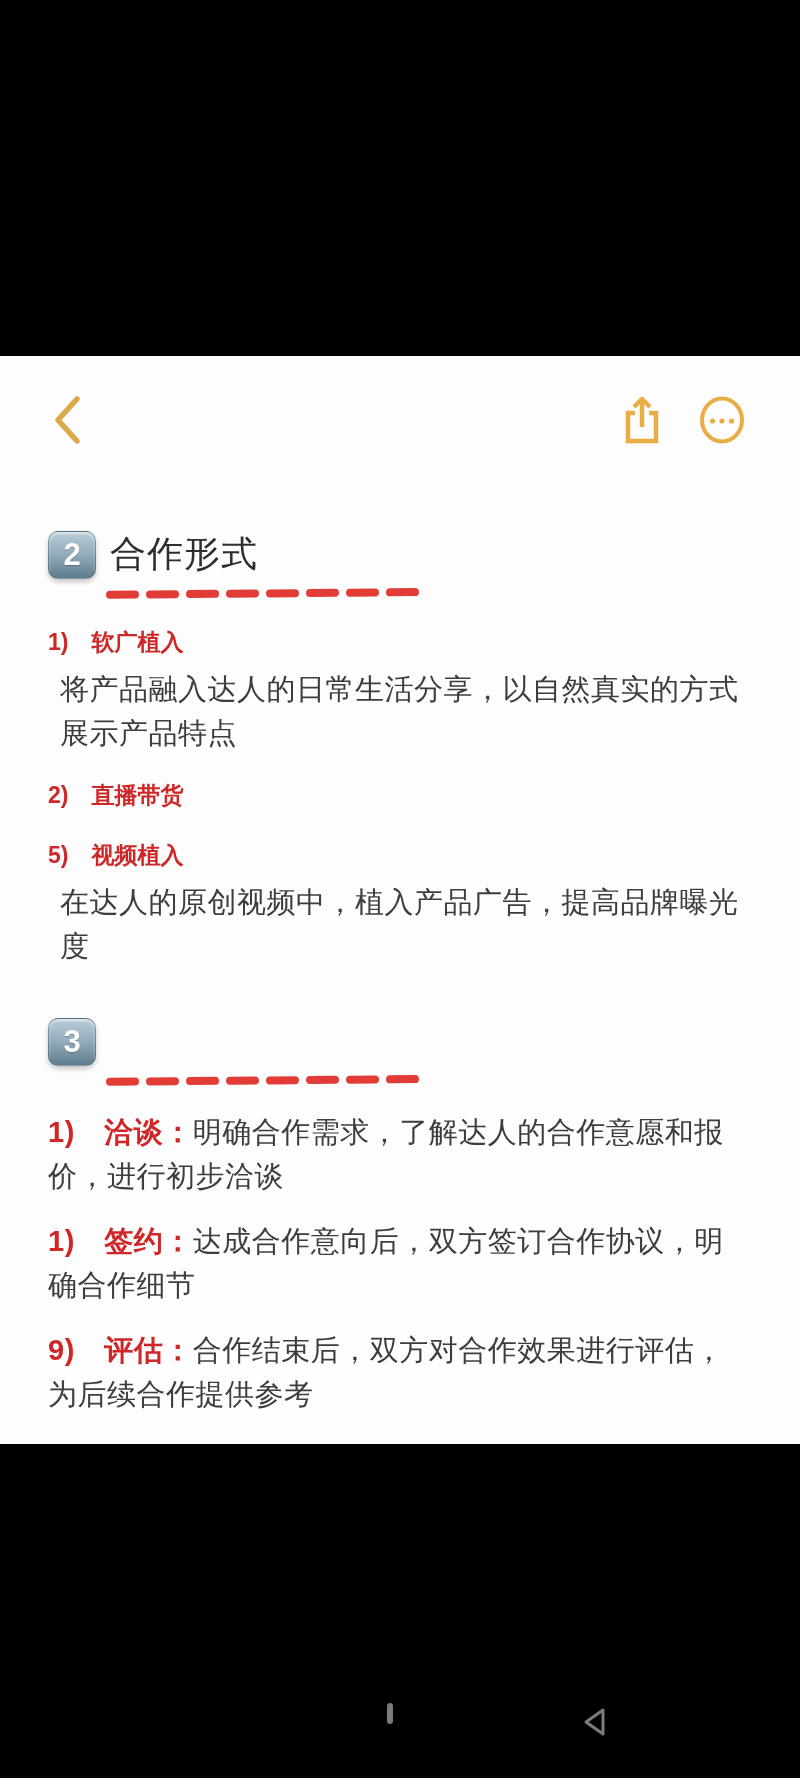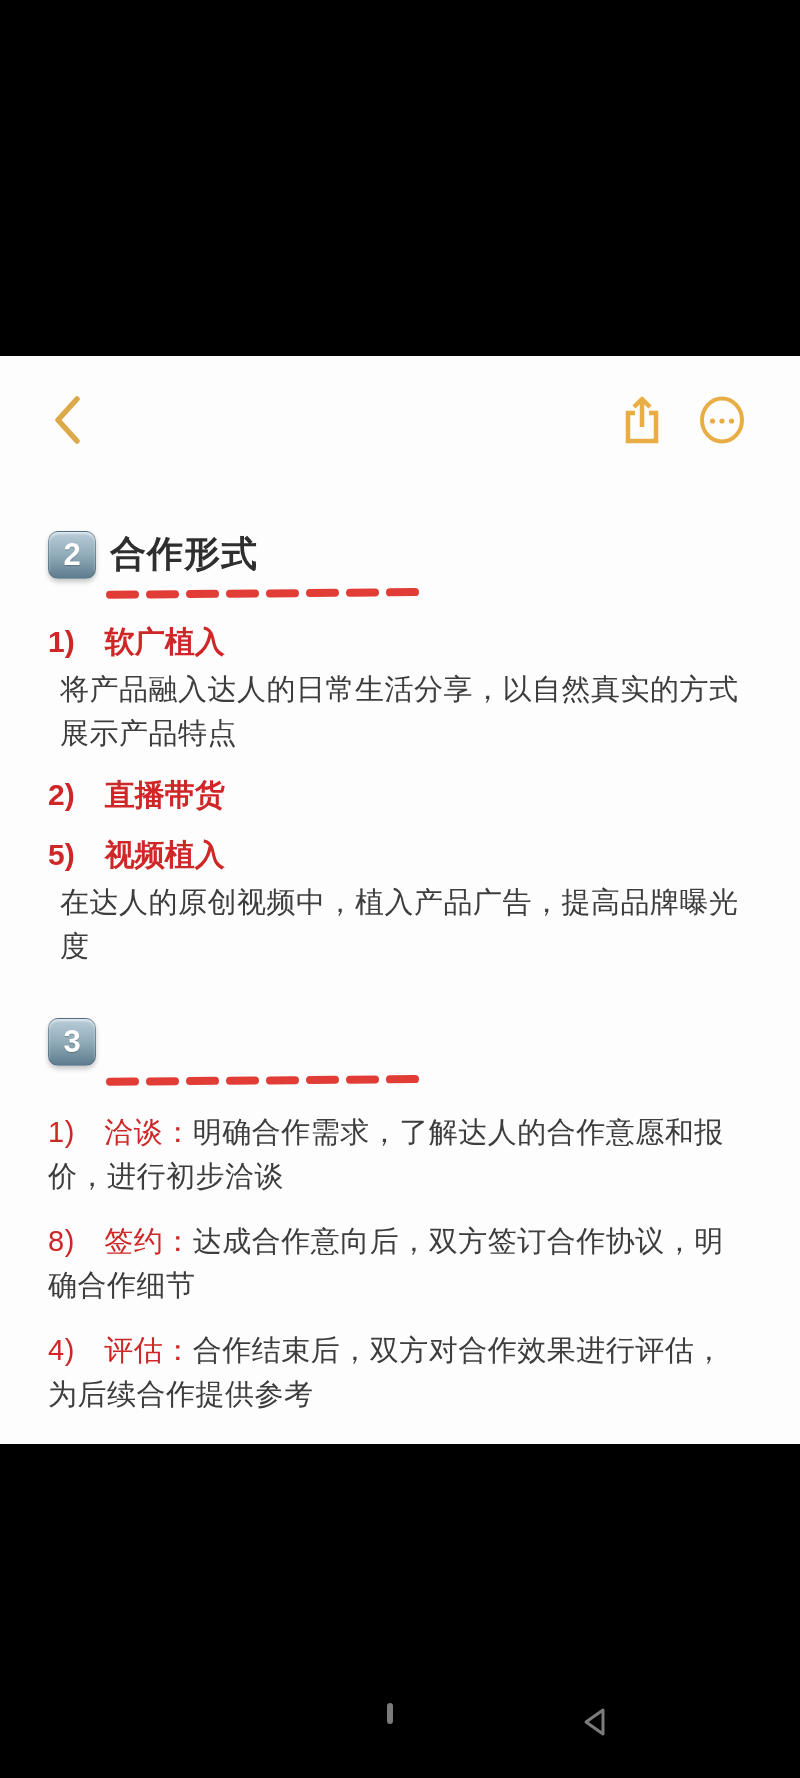--- a/index.html
+++ b/index.html
@@ -25,33 +25,33 @@
   .section-head.second{margin-top:50px;}
   .keycap{
     width:46px;height:46px;border-radius:10px;flex:0 0 46px;
     background:linear-gradient(180deg,#bacdd9 0%,#93adbb 48%,#5e7c8e 100%);
     border:1px solid rgba(62,88,104,.45);
     box-shadow:0 3px 5px rgba(0,0,0,.22), inset 0 2px 2px rgba(255,255,255,.55);
     color:#fff;font-size:31px;font-weight:bold;line-height:46px;text-align:center;
     text-shadow:0 1px 1px rgba(0,0,0,.25);
   }
   .section-title{
-    margin-left:14px;font-size:36px;font-weight:bold;color:#2e2e2e;letter-spacing:1px;
+    margin-left:14px;font-size:36px;font-weight:normal;color:#2e2e2e;letter-spacing:1px;
   }
   .dash-underline{margin:5px 0 0 58px;transform:rotate(-0.5deg);display:block;}
   .item-head{
-    margin:20px 0 0 0;font-size:30px;font-weight:bold;color:#cf2727;line-height:40px;
+    margin:20px 0 0 0;font-size:23px;font-weight:bold;color:#cf2727;line-height:40px;
   }
   .body-text{
     margin:5px 0 0 12px;font-size:29px;color:#3d3d3d;line-height:44px;letter-spacing:0.5px;
   }
   .flow-item{
     margin:21px 0 0 0;font-size:29px;line-height:44px;letter-spacing:0.5px;color:#3d3d3d;
   }
-  .flow-item .red{color:#cf2727;font-weight:normal;}
+  .flow-item .red{color:#cf2727;font-weight:bold;}
   
   .bottom-nav{position:absolute;left:0;bottom:0;width:800px;height:90px;}
   .bn{position:absolute;background:none;border:none;padding:0;cursor:pointer;}
   .bn-menu{left:193px;top:24px;width:34px;}
   .bn-menu .bar{width:34px;height:3px;background:#7b7b7b;border-radius:2px;margin:0 0 9px 0;}
   .bn-menu .bar:last-child{margin-bottom:0;}
   .bn-home{left:387px;top:18px;}
   .bn-home .sq{width:22px;height:26px;border:3px solid #7b7b7b;border-radius:8px;}
   .bn-back{left:580px;top:18px;}
 </style>
@@ -116,22 +116,22 @@
       <div class="section-head second">
         <div class="keycap">3</div>
       </div>
       <span class="dash-underline">
         <svg width="320" height="12" viewBox="0 0 320 12">
           <line x1="4" y1="6" x2="316" y2="6" stroke="#e23c36" stroke-width="8" stroke-linecap="round" stroke-dasharray="25 15"></line>
         </svg>
       </span>
 
       <p class="flow-item"><span class="red">1)　洽谈：</span><span>明确合作需求，了解达人的合作意愿和报价，进行初步洽谈</span></p>
-      <p class="flow-item"><span class="red">8)　签约：</span><span>达成合作意向后，双方签订合作协议，明确合作细节</span></p>
-      <p class="flow-item"><span class="red">4)　评估：</span><span>合作结束后，双方对合作效果进行评估，为后续合作提供参考</span></p>
+      <p class="flow-item"><span class="red">1)　签约：</span><span>达成合作意向后，双方签订合作协议，明确合作细节</span></p>
+      <p class="flow-item"><span class="red">9)　评估：</span><span>合作结束后，双方对合作效果进行评估，为后续合作提供参考</span></p>
 
     </div>
   </div>
 
   <div class="bottom-nav">
     <button class="bn bn-menu">
       <span>
         <span class="bar"></span><span class="bar"></span><span class="bar"></span>
       </span>
     </button>

